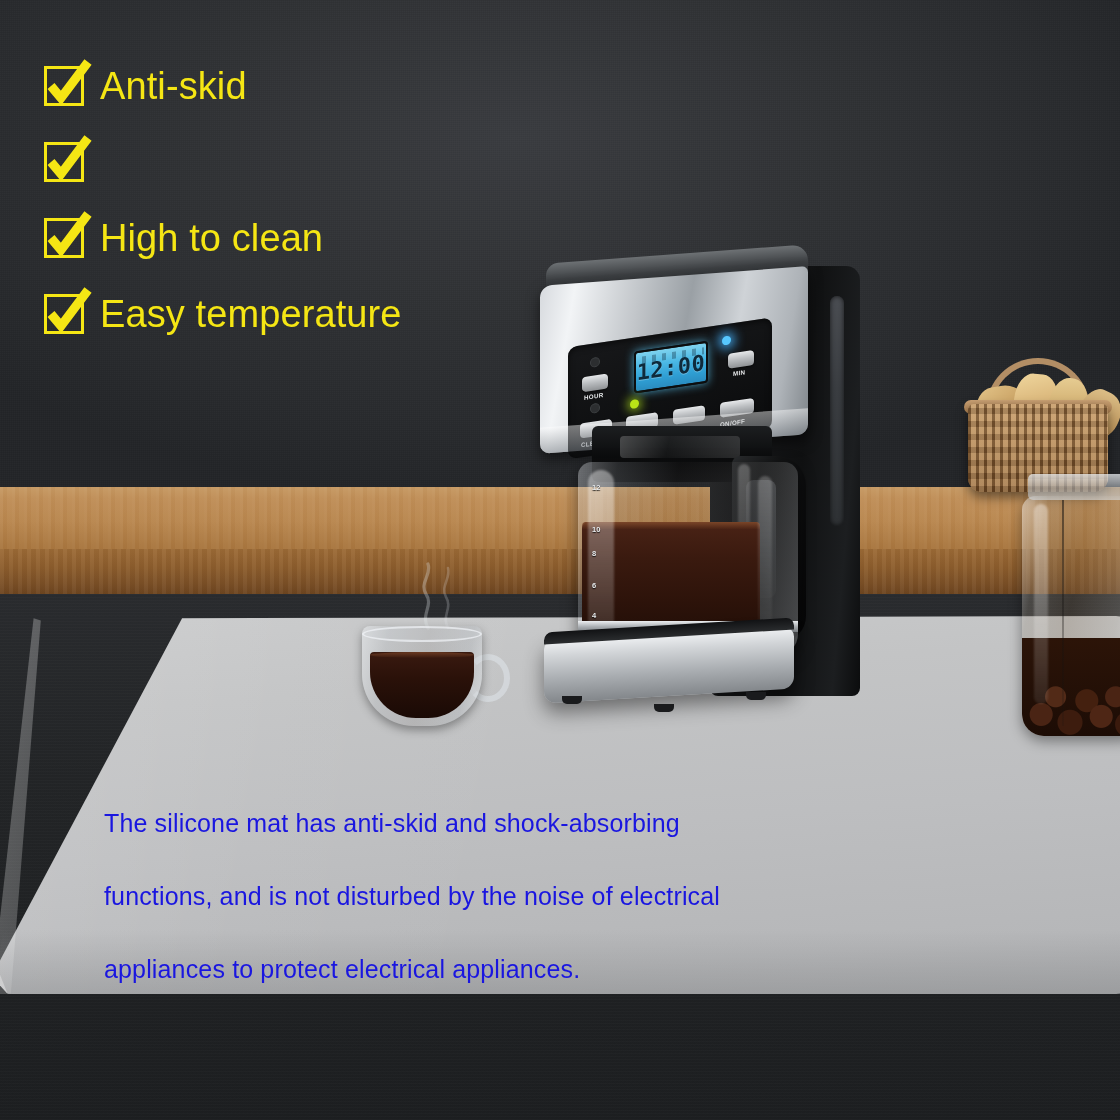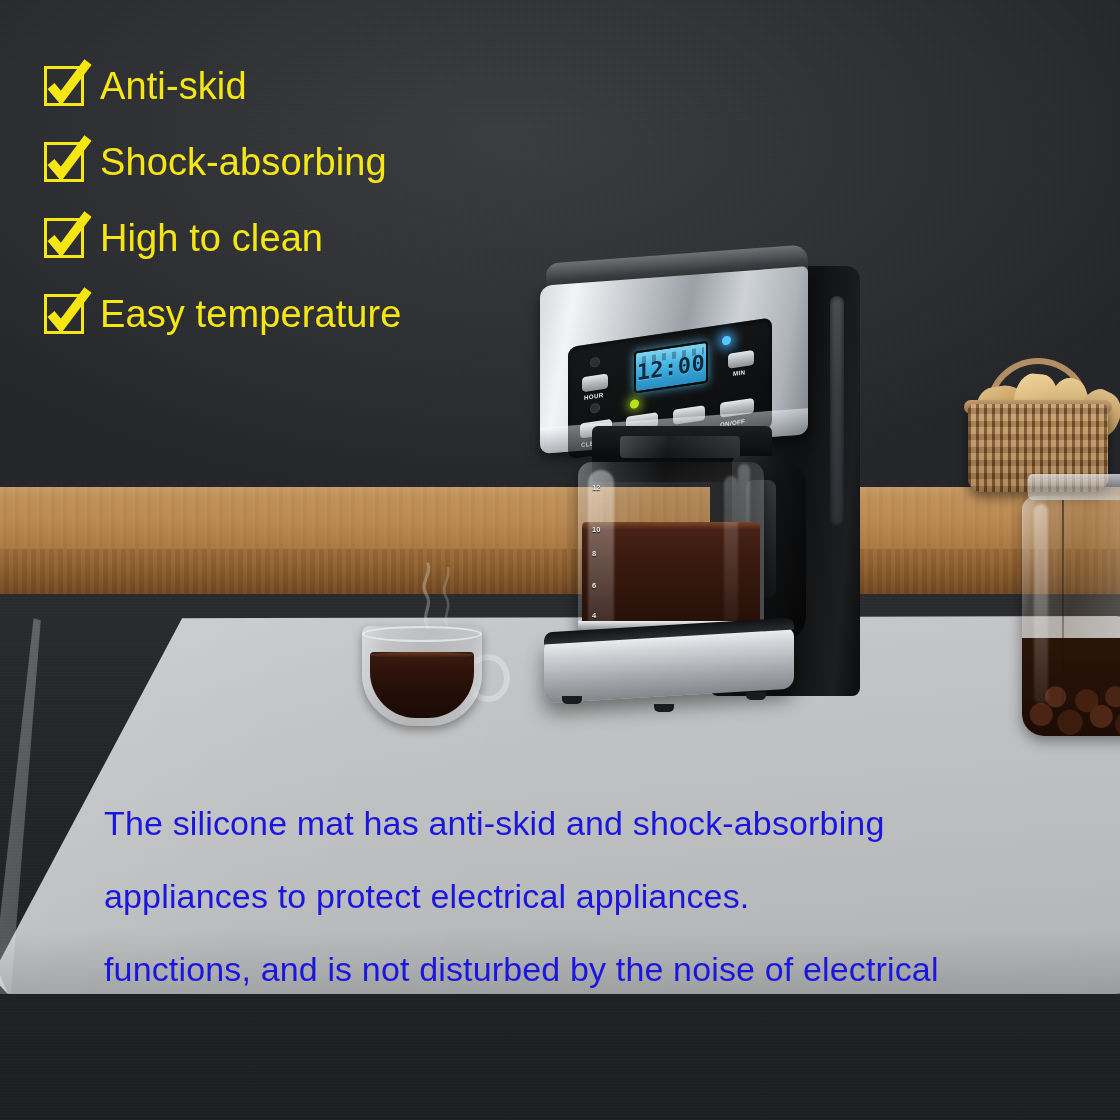--- a/index.html
+++ b/index.html
@@ -86,21 +86,21 @@
     border:3px solid #f5e614;box-sizing:border-box;margin-right:16px;
   }
   .checkbox svg{position:absolute;left:-3px;top:-9px;width:48px;height:50px;overflow:visible;}
   .check-label{
     color:#f5e614;font-size:38px;line-height:40px;letter-spacing:.1px;white-space:nowrap;
   }
 
   
   .caption{
     position:absolute;left:104px;top:787px;width:1000px;
-    color:#1a16e0;font-size:34px;line-height:73px;letter-spacing:.15px;
+    color:#1a16e0;font-size:25px;line-height:73px;letter-spacing:.15px;
   }
   .caption span{display:block;}
 
   
   .cm{position:absolute;left:534px;top:248px;width:348px;height:500px;}
 
   .cm-body-black{
     position:absolute;left:176px;top:18px;width:150px;height:430px;
     background:linear-gradient(95deg,#2a2c2e 0%,#17181a 24%,#101112 58%,#1c1e20 85%,#0b0c0d 100%);
     border-radius:10px 14px 8px 8px;
@@ -185,21 +185,21 @@
     border-radius:6px;
   }
   .cm-brew::after{
     content:"";position:absolute;left:28px;top:10px;width:120px;height:22px;
     background:linear-gradient(100deg,rgba(255,255,255,.22),rgba(255,255,255,.04) 40%,rgba(255,255,255,.14));
     border-radius:4px;
   }
 
   
   .carafe{
-    position:absolute;left:44px;top:214px;width:186px;height:194px;
+    position:absolute;left:44px;top:214px;width:220px;height:194px;
     background:linear-gradient(100deg, rgba(215,218,222,.40) 0%, rgba(140,145,150,.22) 16%, rgba(40,34,30,.10) 40%, rgba(90,88,86,.18) 72%, rgba(200,204,208,.35) 100%);
     border-radius:14px 14px 22px 22px;
     box-shadow:0 5px 16px rgba(0,0,0,.5);
     overflow:hidden;
   }
   .coffee{
     position:absolute;left:4px;bottom:6px;width:178px;height:128px;
     background:linear-gradient(180deg,#4a2316 0%,#3a1a0f 28%,#2d130a 62%,#1d0c06 100%);
     border-radius:6px 6px 18px 18px;
   }
@@ -483,21 +483,20 @@
       </span>
       <span class="check-label">Anti-skid</span>
     </div>
 
     <div class="check-row">
       <span class="checkbox">
         <svg viewBox="0 0 48 50">
             <path d="M7 26 L17 38 L44 2" fill="none" stroke="#f5e614" stroke-width="9" stroke-linecap="butt" stroke-linejoin="miter"></path>
           </svg>
       </span>
-      <span class="check-label">Shock-absorbing</span>
     </div>
 
     <div class="check-row">
       <span class="checkbox">
         <svg viewBox="0 0 48 50">
             <path d="M7 26 L17 38 L44 2" fill="none" stroke="#f5e614" stroke-width="9" stroke-linecap="butt" stroke-linejoin="miter"></path>
           </svg>
       </span>
       <span class="check-label">High to clean</span>
     </div>
@@ -508,17 +507,17 @@
             <path d="M7 26 L17 38 L44 2" fill="none" stroke="#f5e614" stroke-width="9" stroke-linecap="butt" stroke-linejoin="miter"></path>
           </svg>
       </span>
       <span class="check-label">Easy temperature</span>
     </div>
 
   </div>
 
   <div class="caption">
     <span>The silicone mat has anti-skid and shock-absorbing</span>
+    <span>functions, and is not disturbed by the noise of electrical</span>
     <span>appliances to protect electrical appliances.</span>
-    <span>functions, and is not disturbed by the noise of electrical</span>
   </div>
 
 </div>
 
 </body></html>

